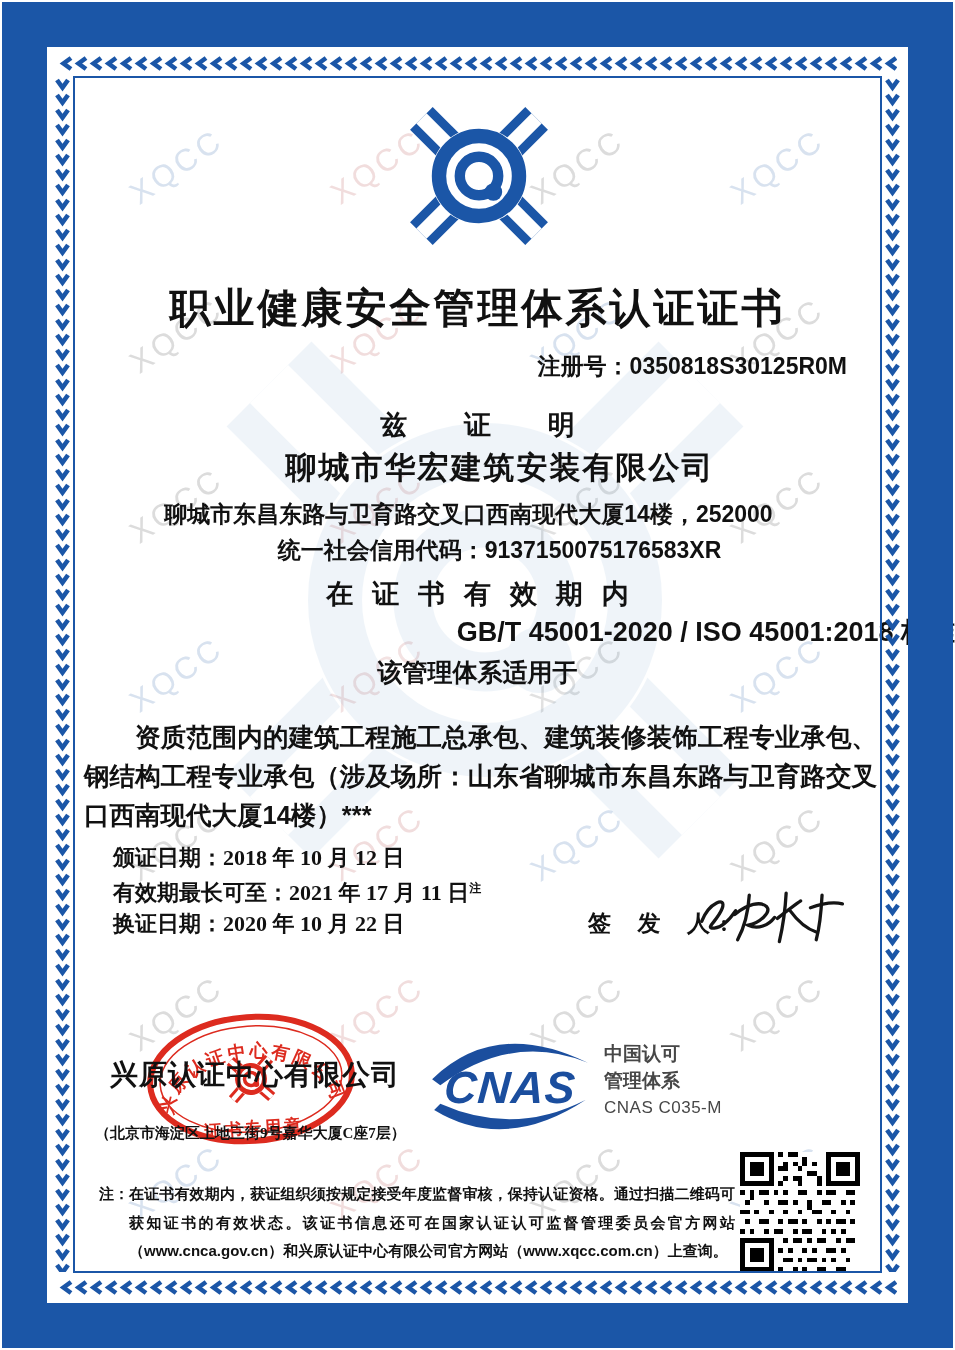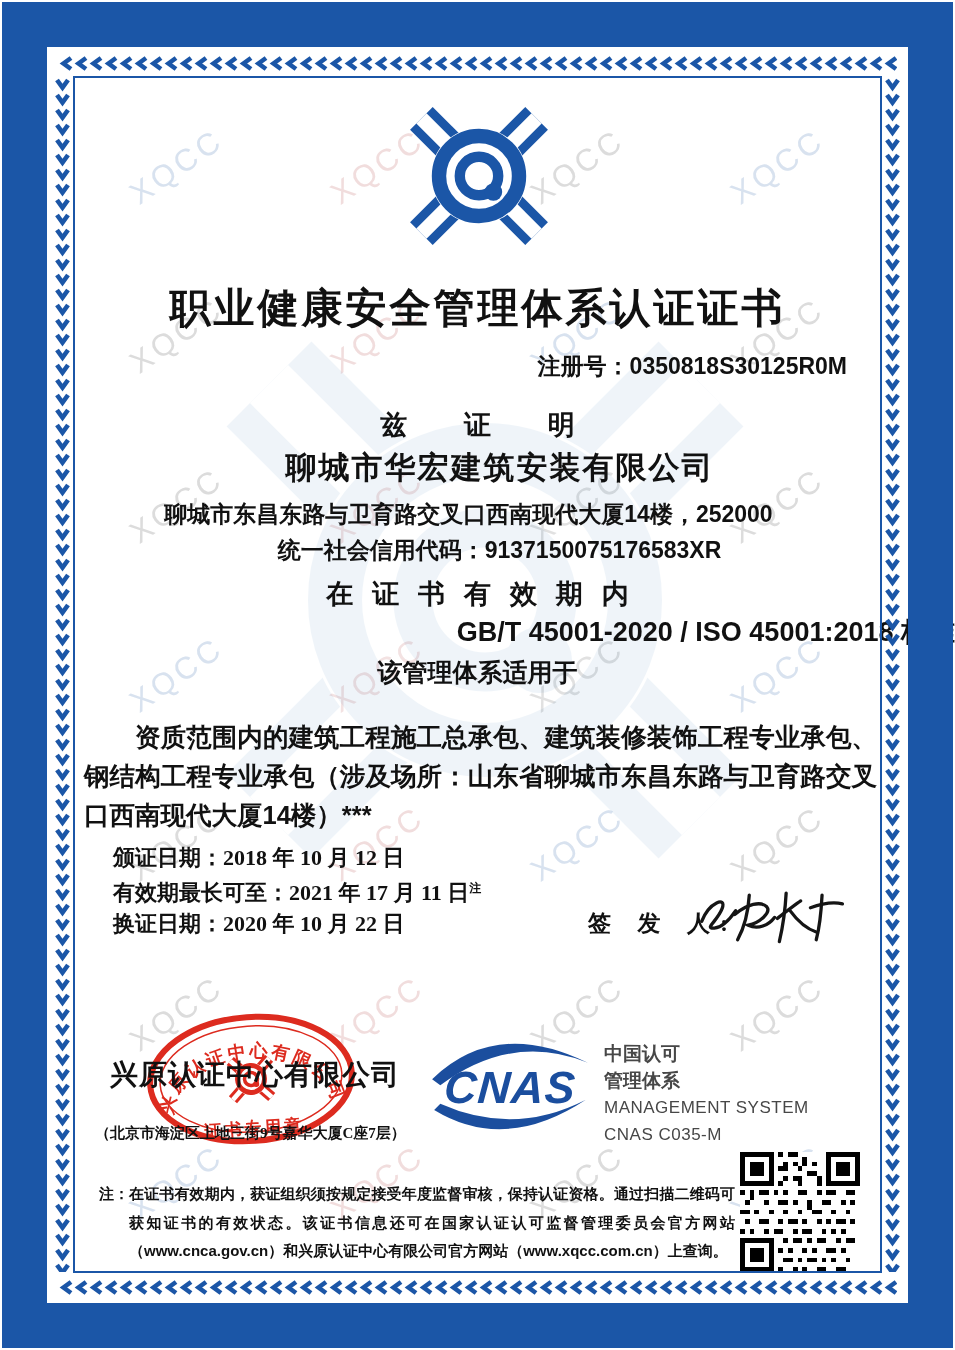--- a/index.html
+++ b/index.html
@@ -241,21 +241,20 @@
     <div class="cnas-logo">
       <svg viewBox="0 0 160 112">
         <path d="M4 46 Q66 -14 156 30 Q82 0 12 52 Z" fill="#1b4e9e"></path>
         <path d="M6 76 Q75 118 154 66 Q84 102 12 70 Z" fill="#1b4e9e"></path>
       </svg>
       <span class="cnas-word">CNAS</span>
     </div>
     <div class="cnas-text">
       <div class="cn">中国认可</div>
       <div class="cn">管理体系</div>
-      <div class="en">MANAGEMENT SYSTEM</div>
       <div class="en">CNAS C035-M</div>
     </div>
   </div>
 
   <div class="note-row">
     <div class="note-label">注：</div>
     <div class="note-text">在证书有效期内，获证组织须按规定接受年度监督审核，保持认证资格。通过扫描二维码可获知证书的有效状态。该证书信息还可在国家认证认可监督管理委员会官方网站（www.cnca.gov.cn）和兴原认证中心有限公司官方网站（www.xqcc.com.cn）上查询。</div>
   </div>
 
   <svg class="qr" viewBox="0 0 25 25" shape-rendering="crispEdges">

